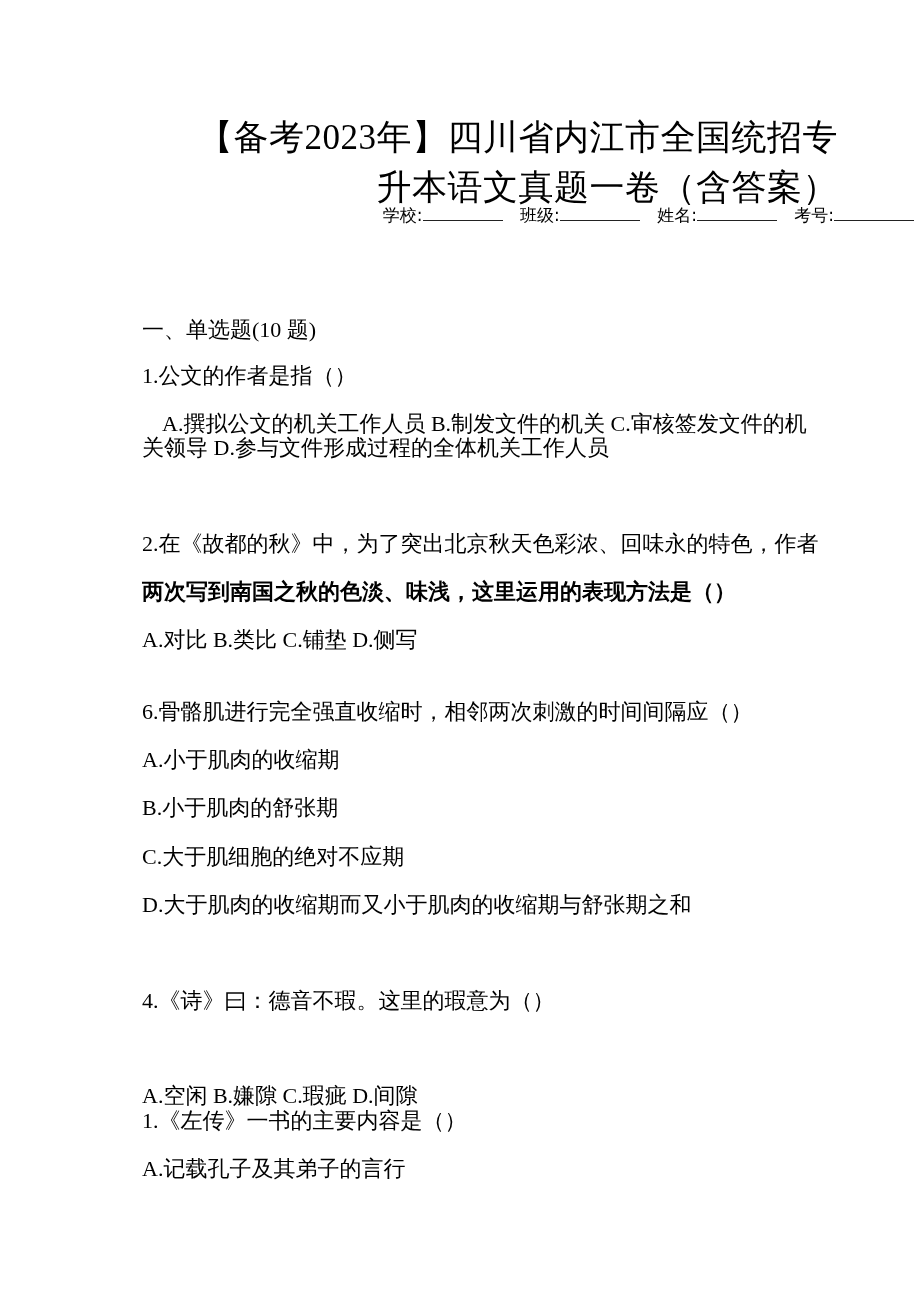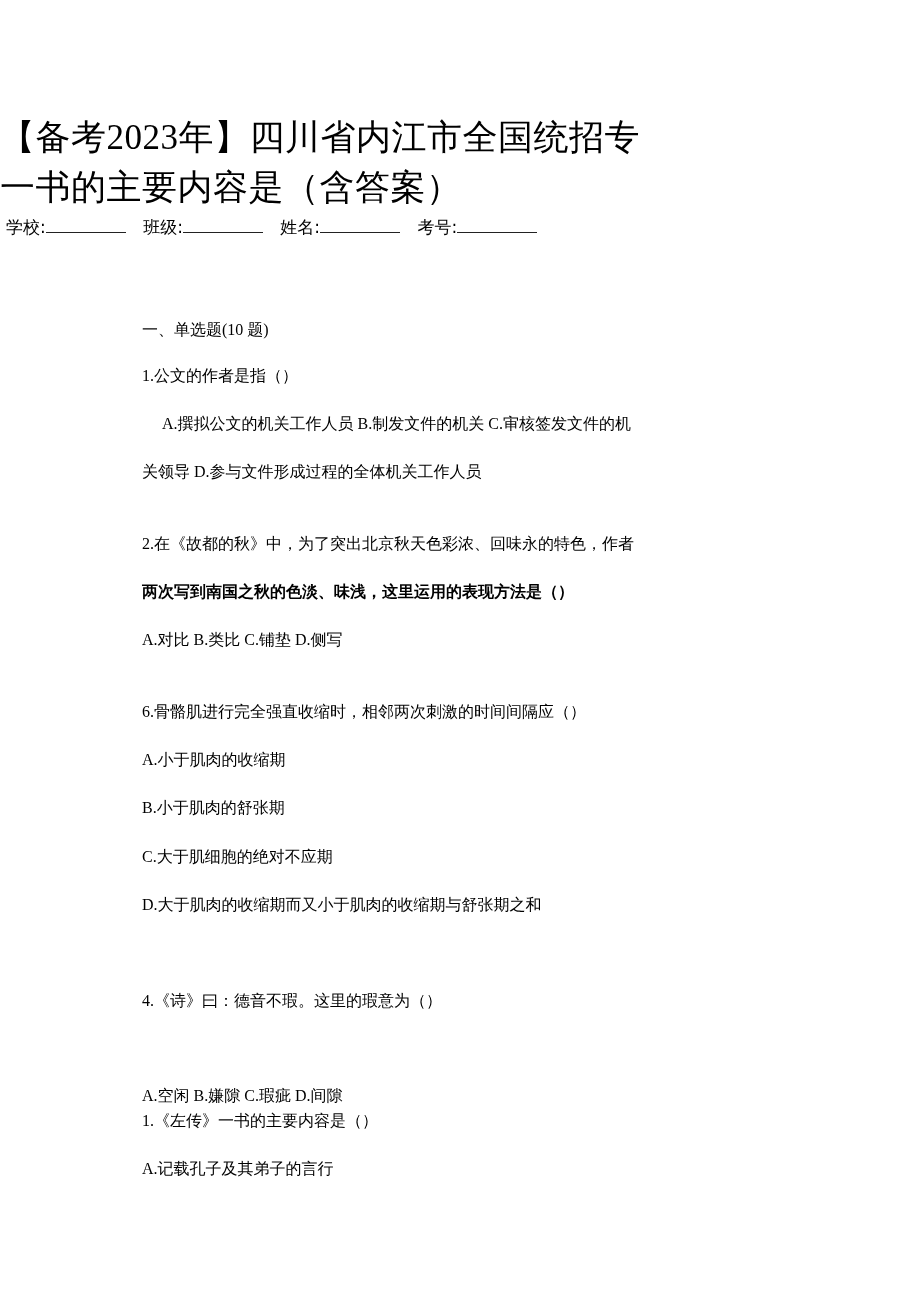--- a/index.html
+++ b/index.html
@@ -1,60 +1,60 @@
 <!DOCTYPE html>
 <html><head>
 <meta charset="utf-8">
 <style>
   html, body { margin: 0; padding: 0; background: #ffffff; }
   body { width: 920px; height: 1302px; position: relative; overflow: hidden; color: #000; }
   .title-line {
-    position: absolute; left: 0; width: 838px; text-align: left;
+    position: absolute; left: 0; width: 838px; text-align: right;
     font-family: "Liberation Serif", "DejaVu Serif", serif;
     font-size: 35px; letter-spacing: 0.5px; white-space: nowrap;
   }
   #title1 { top: 114px; }
   #title2 { top: 164px; }
   .info-row {
-    position: absolute; top: 216px; left: 0; width: 920px; text-align: left;
+    position: absolute; top: 204px; left: 0; width: 920px; text-align: right;
     font-family: "DejaVu Sans", "Liberation Sans", sans-serif;
     font-size: 17px; white-space: nowrap;
   }
   .info-field { display: inline-block; margin: 0 6px; }
   .info-blank {
     display: inline-block; width: 80px; border-bottom: 1px solid #222;
     height: 16px; vertical-align: baseline;
   }
   .line {
     position: absolute; left: 142px; white-space: nowrap;
     font-family: "Liberation Serif", "DejaVu Serif", serif;
-    font-size: 16px; line-height: 24px;
+    font-size: 22px; line-height: 24px;
   }
 </style>
 </head>
 <body>
 
 <div>
 
   <div id="title1" class="title-line">【备考2023年】四川省内江市全国统招专</div>
-  <div id="title2" class="title-line">一书的主要内容是（含答案）</div>
+  <div id="title2" class="title-line">升本语文真题一卷（含答案）</div>
 
   <div class="info-row">
     <span class="info-field"><span>学校:</span><span class="info-blank"></span></span>
     <span class="info-field"><span>班级:</span><span class="info-blank"></span></span>
     <span class="info-field"><span>姓名:</span><span class="info-blank"></span></span>
     <span class="info-field"><span>考号:</span><span class="info-blank"></span></span>
   </div>
 
   <div class="line" style="top:318px;">一、单选题(10 题)</div>
 
   <div>
     <div class="line" style="top:364px;">1.公文的作者是指（）</div>
     <div class="line" style="top:412px;margin-left:20px;">A.撰拟公文的机关工作人员  B.制发文件的机关  C.审核签发文件的机</div>
-    <div class="line" style="top:460px;text-align:center;">关领导  D.参与文件形成过程的全体机关工作人员</div>
+    <div class="line" style="top:436px;text-align:center;">关领导  D.参与文件形成过程的全体机关工作人员</div>
   </div>
 
   <div>
     <div class="line" style="top:532px;">2.在《故都的秋》中，为了突出北京秋天色彩浓、回味永的特色，作者</div>
     <div class="line" style="top:580px;font-weight:bold;">两次写到南国之秋的色淡、味浅，这里运用的表现方法是（）</div>
     <div class="line" style="top:628px;">A.对比  B.类比  C.铺垫  D.侧写</div>
   </div>
 
   <div>
     <div class="line" style="top:700px;">6.骨骼肌进行完全强直收缩时，相邻两次刺激的时间间隔应（）</div>

